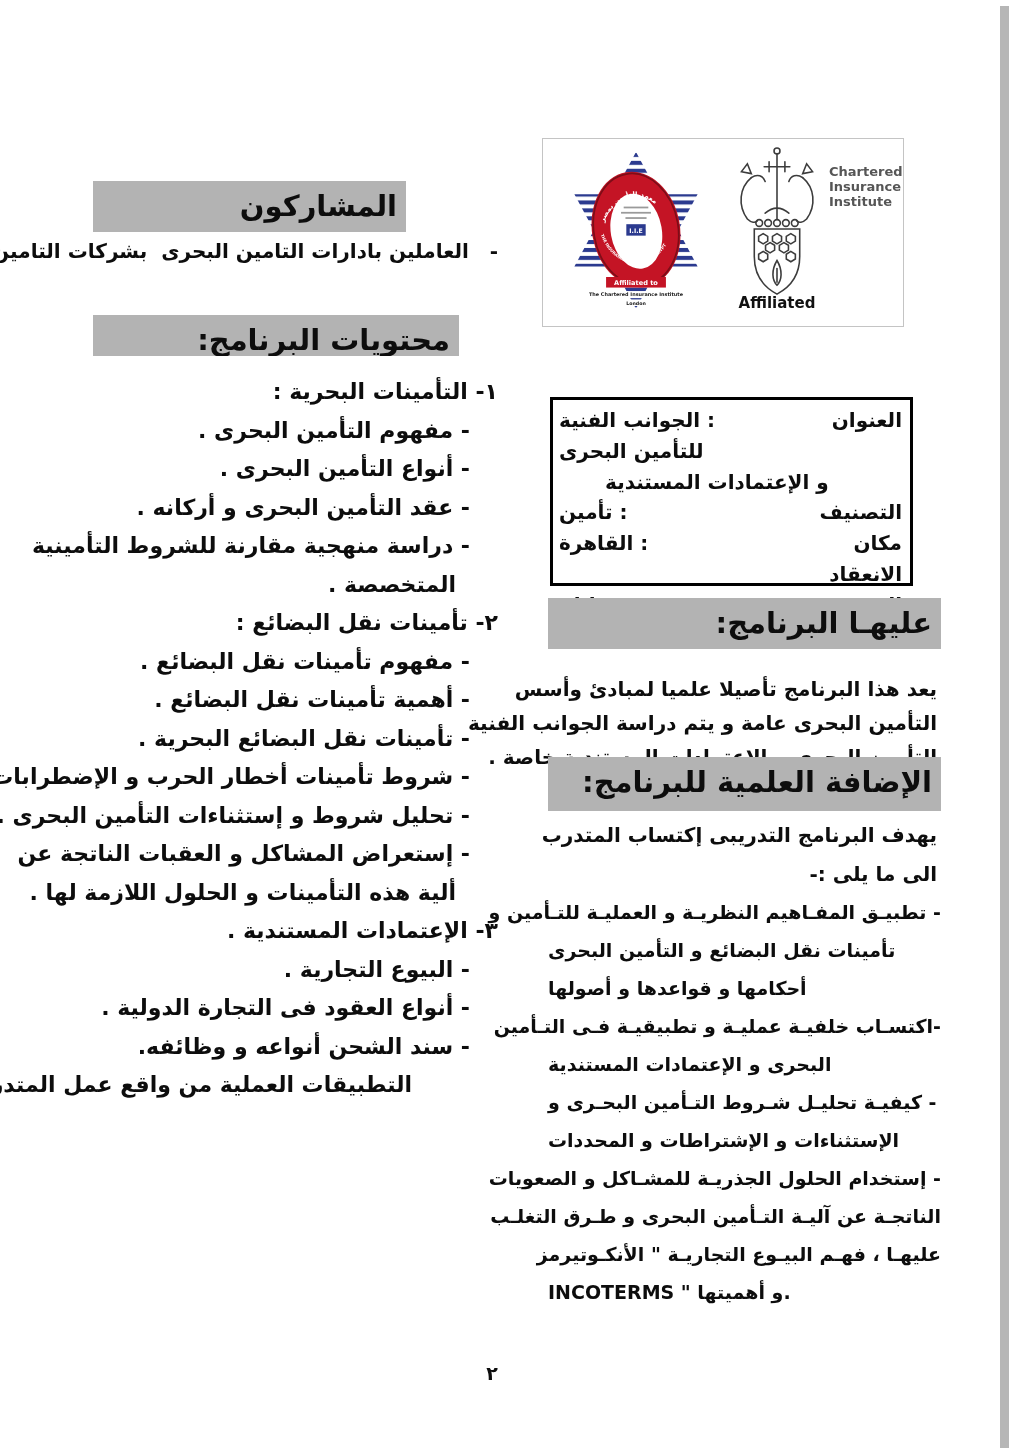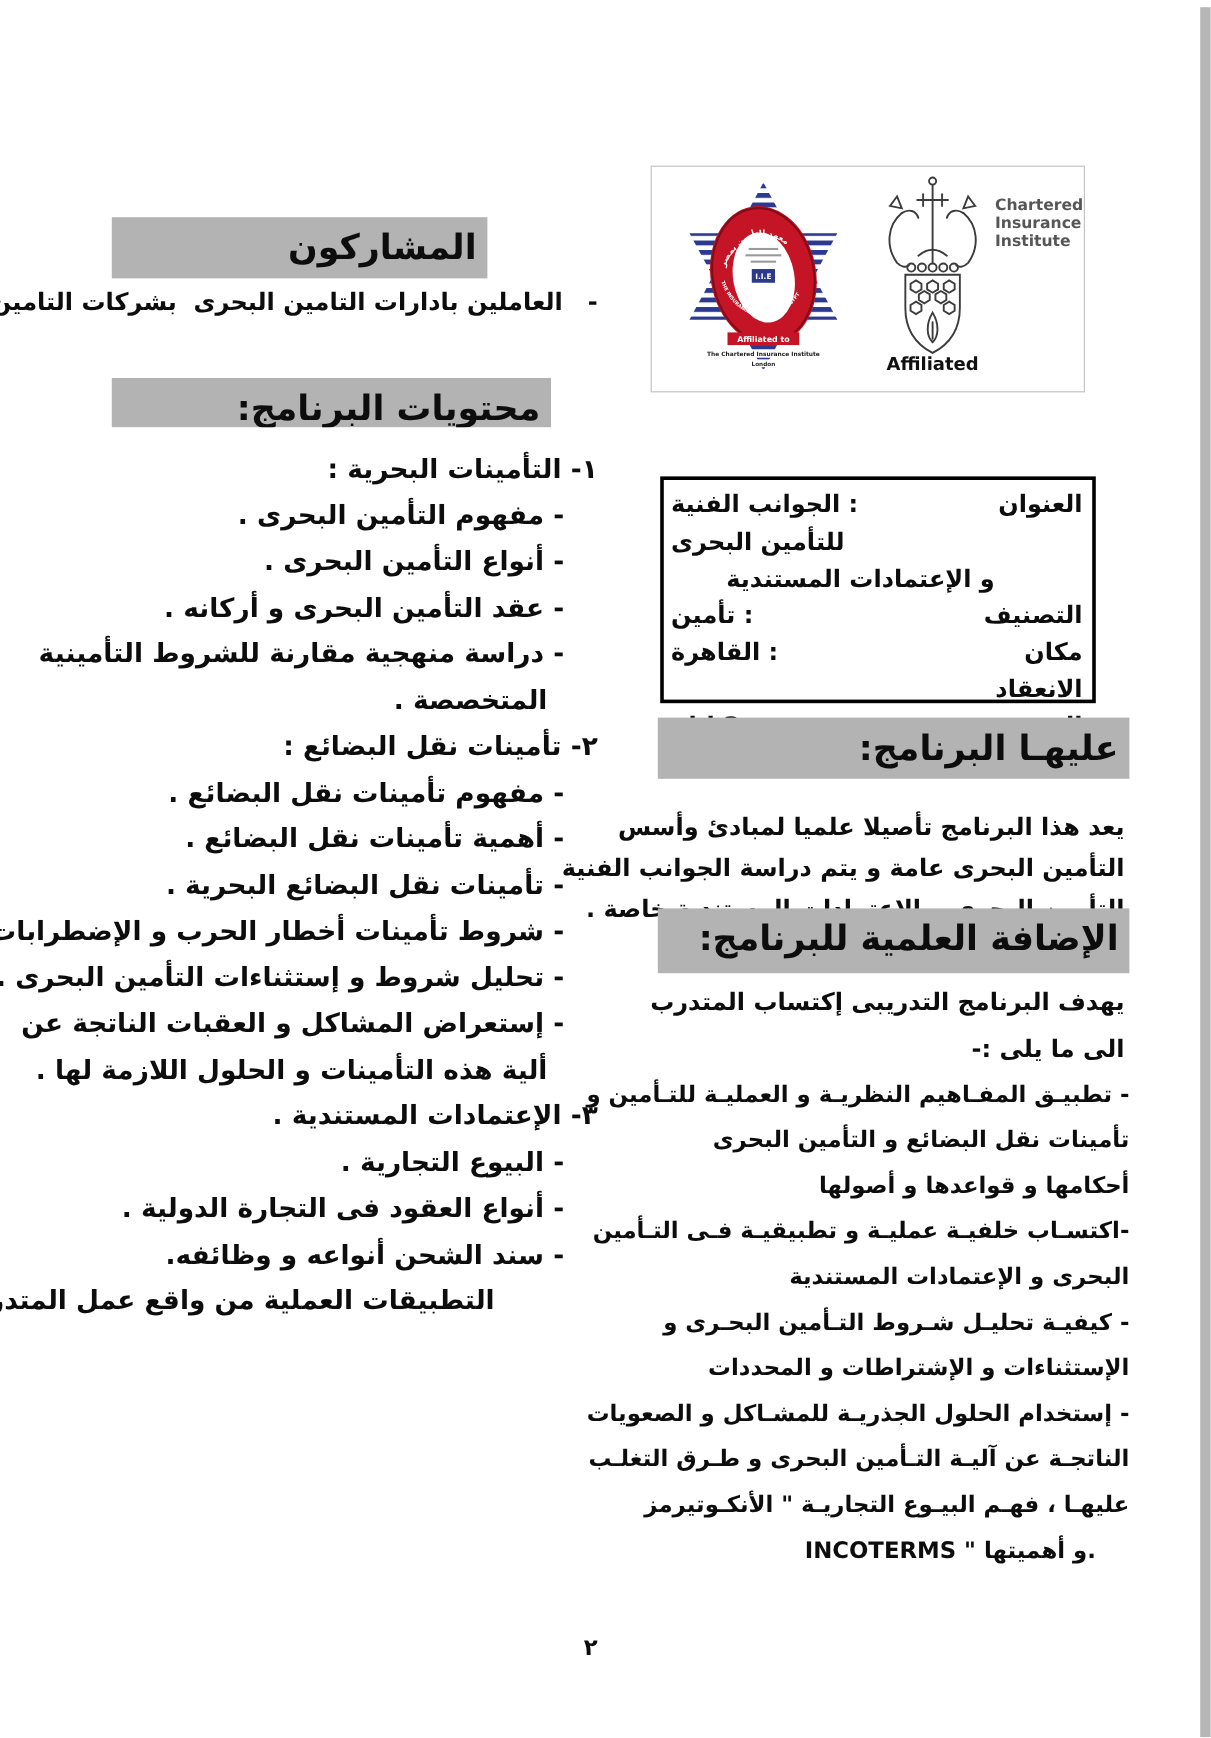--- a/index.html
+++ b/index.html
@@ -32,21 +32,21 @@
   .banner.value{left:548px;top:757px;width:393px;height:54px;}
   .banner.participants{left:93px;top:181px;width:313px;height:51px;}
   .banner.contents{left:93px;top:315px;width:366px;height:41px;}
 
   
   .what-para{position:absolute;left:548px;top:672px;width:389px;font-size:20px;line-height:34px;}
   .what-para .wline{text-align:right;padding-left:4px;white-space:nowrap;}
   .obj-intro{position:absolute;left:548px;top:816px;width:389px;font-size:20px;line-height:39px;}
   .obj-intro .uline{text-align:right;text-underline-offset:5px;white-space:nowrap;}
   .objectives{position:absolute;left:548px;top:893px;width:393px;font-size:19px;line-height:38px;}
-  .objectives .oline{text-align:right;white-space:nowrap;}
+  .objectives .oline{text-align:left;white-space:nowrap;}
   .objectives .oline.ltr{direction:ltr;padding-right:28px;}
 
   
   .participants-line{position:absolute;left:93px;top:238px;width:405px;text-align:right;
                      font-size:20px;line-height:26px;white-space:pre;}
   .contents-list{position:absolute;left:93px;top:373px;width:405px;font-size:22px;line-height:38.5px;}
   .contents-list .citem{text-align:right;white-space:nowrap;}
   .contents-list .citem.dash{padding-left:0;padding-right:28px;}
   .contents-list .citem.cont{padding-right:42px;}
   .contents-list .citem.plain{padding-right:86px;}

